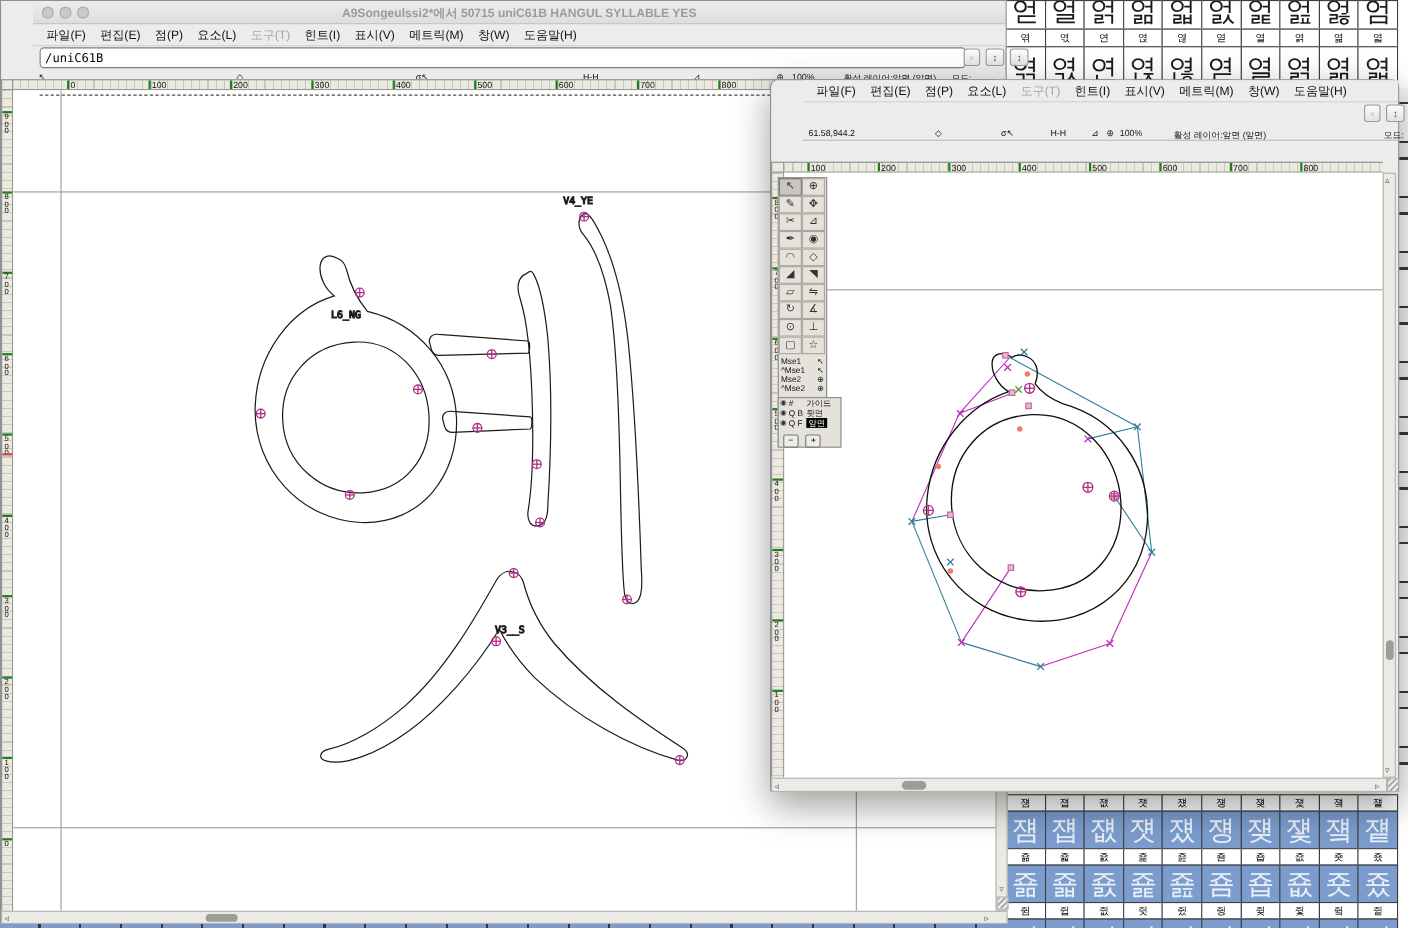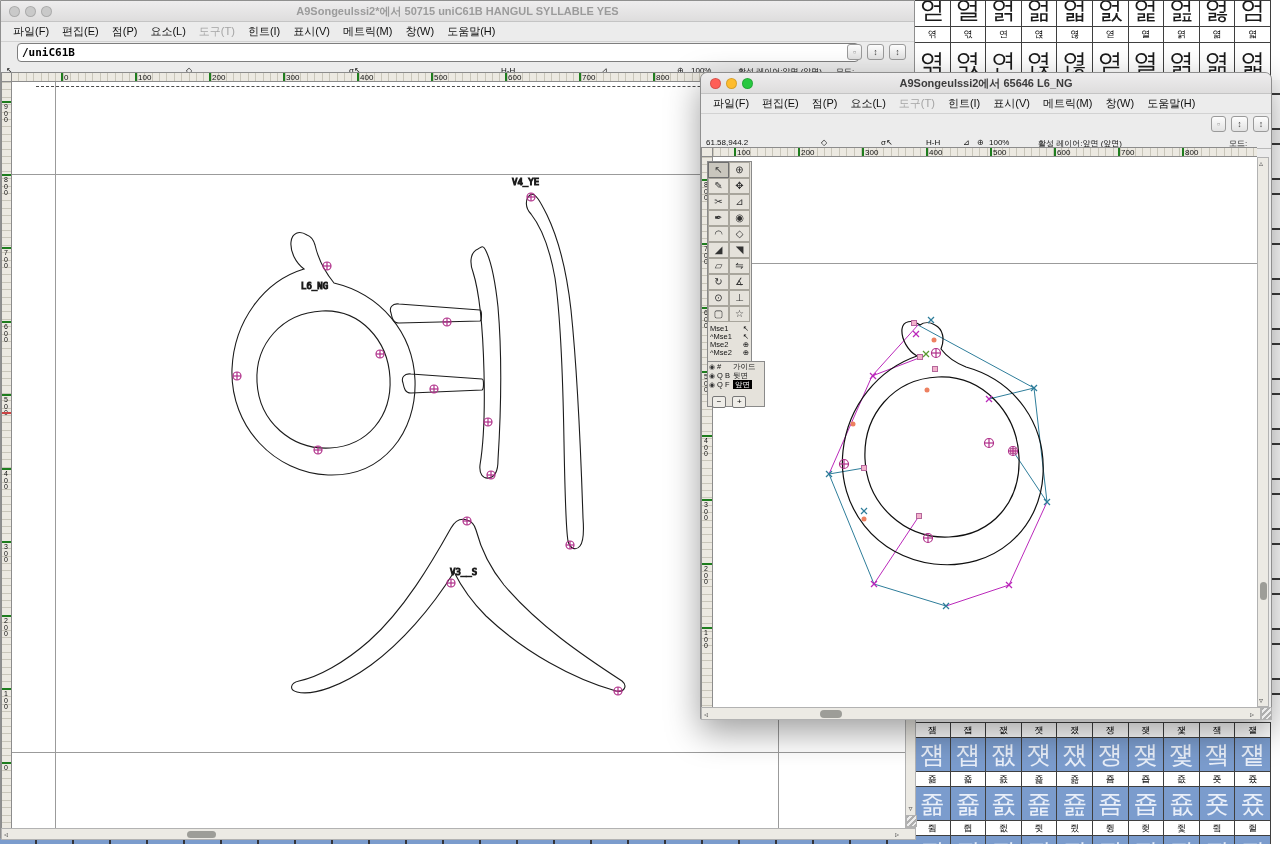--- a/index.html
+++ b/index.html
@@ -1,18 +1,18 @@
 <!DOCTYPE html>
 <html><head>
 <meta charset="utf-8">
 <style>
   html,body{margin:0;padding:0;background:#d8d8d8;font-family:"Liberation Sans",sans-serif;}
   #screen{position:relative;width:1280px;height:844px;overflow:hidden;background:#ffffff;}
   
-  .window{position:absolute;background:#ececec;border:1px solid #8f8f8f;border-radius:7px 7px 2px 2px;box-sizing:border-box;}
+  .window{position:absolute;background:#ececec;border:1px solid #8f8f8f;border-radius:7px 7px 2px 2px;box-sizing:border-box;padding-left:29px;}
   .titlebar{position:relative;height:20px;border-bottom:1px solid #c4c4c4;border-radius:7px 7px 0 0;
             background:linear-gradient(#eeedee,#dedddd);}
   .title{position:absolute;left:0;right:0;top:3px;text-align:center;font-size:11px;font-weight:bold;color:#3c3c3c;}
   .inactive .title{color:#9b9b9b;}
   .traffic{position:absolute;top:5px;width:11px;height:11px;border-radius:50%;border:1px solid rgba(0,0,0,.15);box-sizing:border-box;}
   .menubar{height:19px;display:flex;align-items:center;padding-left:6px;background:#ececec;border-bottom:1px solid #d2d2d2;}
   .menu-item{font-size:11px;color:#111;margin:0 7px 0 6px;white-space:nowrap;}
   .menu-item.disabled{color:#a4a4a4;}
   .fieldrow{position:relative;height:23px;}
   .charfield{position:absolute;top:1px;height:17px;background:#fff;border:1px solid #7e7e7e;border-radius:4px;
@@ -201,21 +201,21 @@
         <span class="menu-item">점(P)</span>
         <span class="menu-item">요소(L)</span>
         <span class="menu-item disabled">도구(T)</span>
         <span class="menu-item">힌트(I)</span>
         <span class="menu-item">표시(V)</span>
         <span class="menu-item">메트릭(M)</span>
         <span class="menu-item">창(W)</span>
         <span class="menu-item">도움말(H)</span>
       </div>
     <div class="fieldrow">
-      <div class="charfield" style="left:16px;width:836px;font-weight:bold;">/uniC61B</div>
+      <div class="charfield" style="left:6px;width:836px;">/uniC61B</div>
       <div class="mini-btn" style="left:846px;width:15px;color:#999;">▫</div>
       <div class="mini-btn" style="left:866px;">↕</div>
       <div class="mini-btn" style="left:888px;">↕</div>
     </div>
     <div class="infobar">
       <span style="left:5px;">↖</span>
       <span style="left:185px;">◇</span>
       <span style="left:348px;">σ↖</span>
       <span style="left:500px;">H-H</span>
       <span style="left:600px;">⊿</span>
@@ -355,26 +355,20 @@
       <div class="grip" style="left:0;bottom:0;width:11px;height:12px;"></div>
     </div>
     <div class="sb" style="left:0;top:827px;width:915px;height:12px;">
       <span class="sb-arrow" style="left:2px;top:1px;">◃</span>
       <span class="sb-arrow" style="left:893px;top:1px;">▹</span>
       <div class="sb-thumb" style="left:185px;top:2px;width:29px;height:7px;"></div>
     </div>
   </div>
 
   <div class="window" id="front-win" style="left:700px;top:72px;width:572px;height:648px;box-shadow:0 12px 34px rgba(0,0,0,.38);">
-    <div class="titlebar">
-      <div class="traffic" style="left:9px;background:#ff5f57;"></div>
-      <div class="traffic" style="left:25px;background:#febc2e;"></div>
-      <div class="traffic" style="left:41px;background:#28c840;"></div>
-      <div class="title">A9Songeulssi2에서 65646 L6_NG</div>
-    </div>
     <div class="menubar">
         <span class="menu-item">파일(F)</span>
         <span class="menu-item">편집(E)</span>
         <span class="menu-item">점(P)</span>
         <span class="menu-item">요소(L)</span>
         <span class="menu-item disabled">도구(T)</span>
         <span class="menu-item">힌트(I)</span>
         <span class="menu-item">표시(V)</span>
         <span class="menu-item">메트릭(M)</span>
         <span class="menu-item">창(W)</span>

